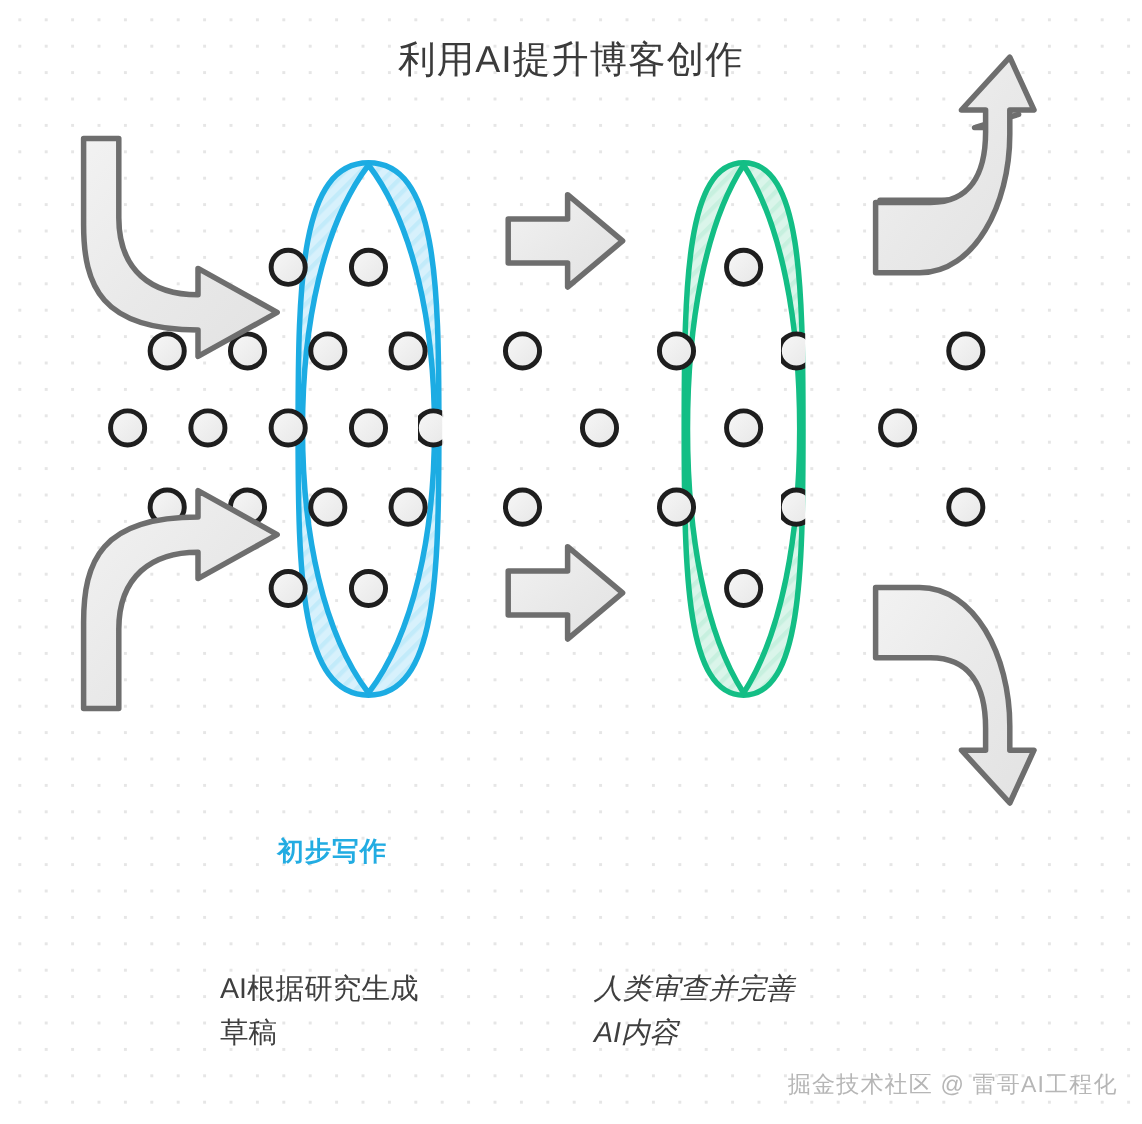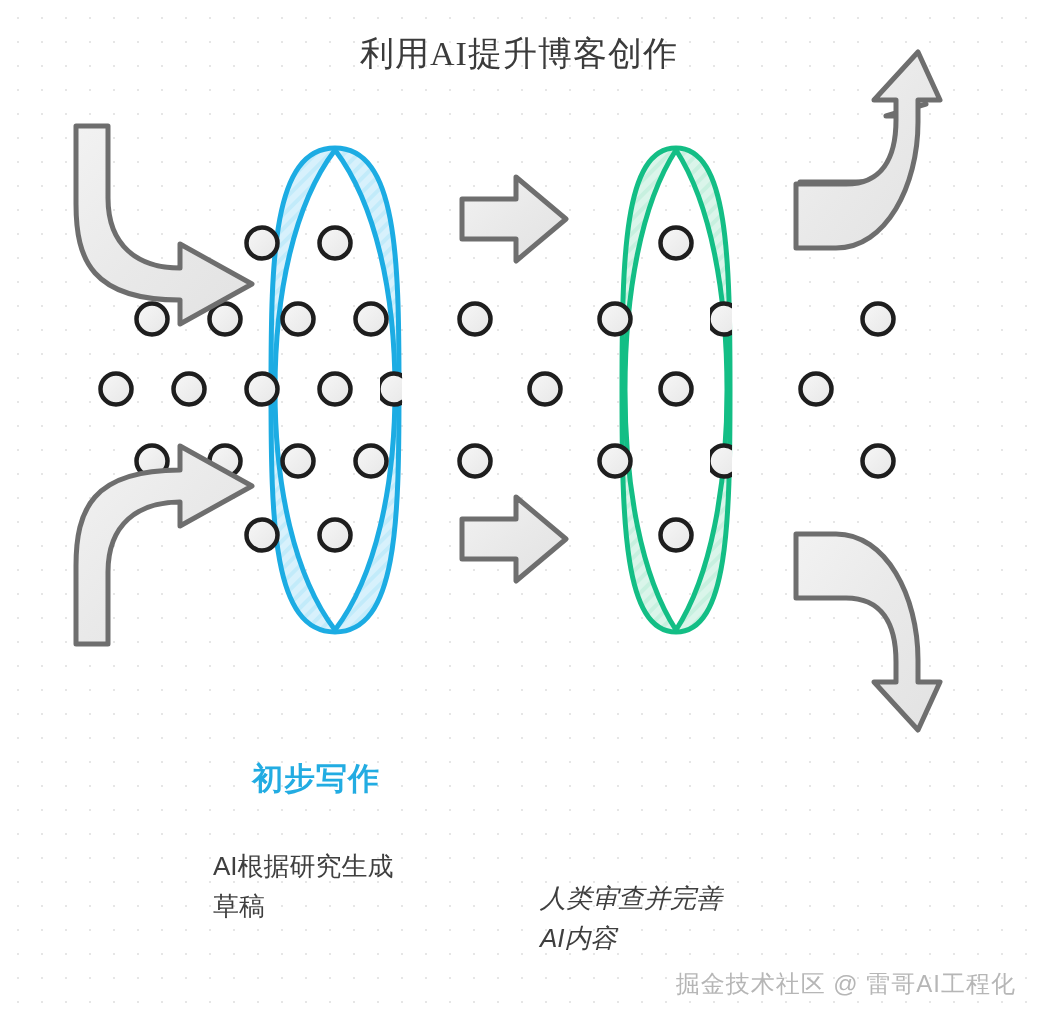--- a/index.html
+++ b/index.html
@@ -24,48 +24,47 @@
   .title-text{
     position:absolute;
     left:0;right:0;top:34px;
     text-align:center;
     font-size:34px;
     font-weight:400;
     color:#3b3b3b;
     letter-spacing:1px;
     line-height:1.2;
     z-index:6;
-    font-family:Liberation Serif, serif;
   }
   .stage-label{
     position:absolute;
-    font-size:31px;
+    font-size:24px;
     font-weight:bold;
     letter-spacing:1px;
     z-index:6;
     white-space:nowrap;
   }
   .stage-label.blue{left:252px;top:758px;color:#22ace2;}
   .stage-label.green{left:572px;top:758px;color:#12bf86;}
 
   .stage-desc{
     position:absolute;
     font-size:26px;
     color:#3f3f3f;
     line-height:1.55;
     z-index:6;
     white-space:pre-line;
   }
-  .stage-desc.one{left:200px;top:846px;width:300px;margin-left:13px;}
+  .stage-desc.one{left:200px;top:878px;width:300px;}
   .stage-desc.two{left:540px;top:878px;width:300px;font-style:italic;}
 
   .watermark{
     position:absolute;
     right:22px;bottom:22px;
-    font-size:24px;
+    font-size:21px;
     color:#b6b6b6;
     letter-spacing:1px;
     z-index:7;
     white-space:nowrap;
   }
 </style>
 </head>
 <body>
 
 <div id="canvas">

